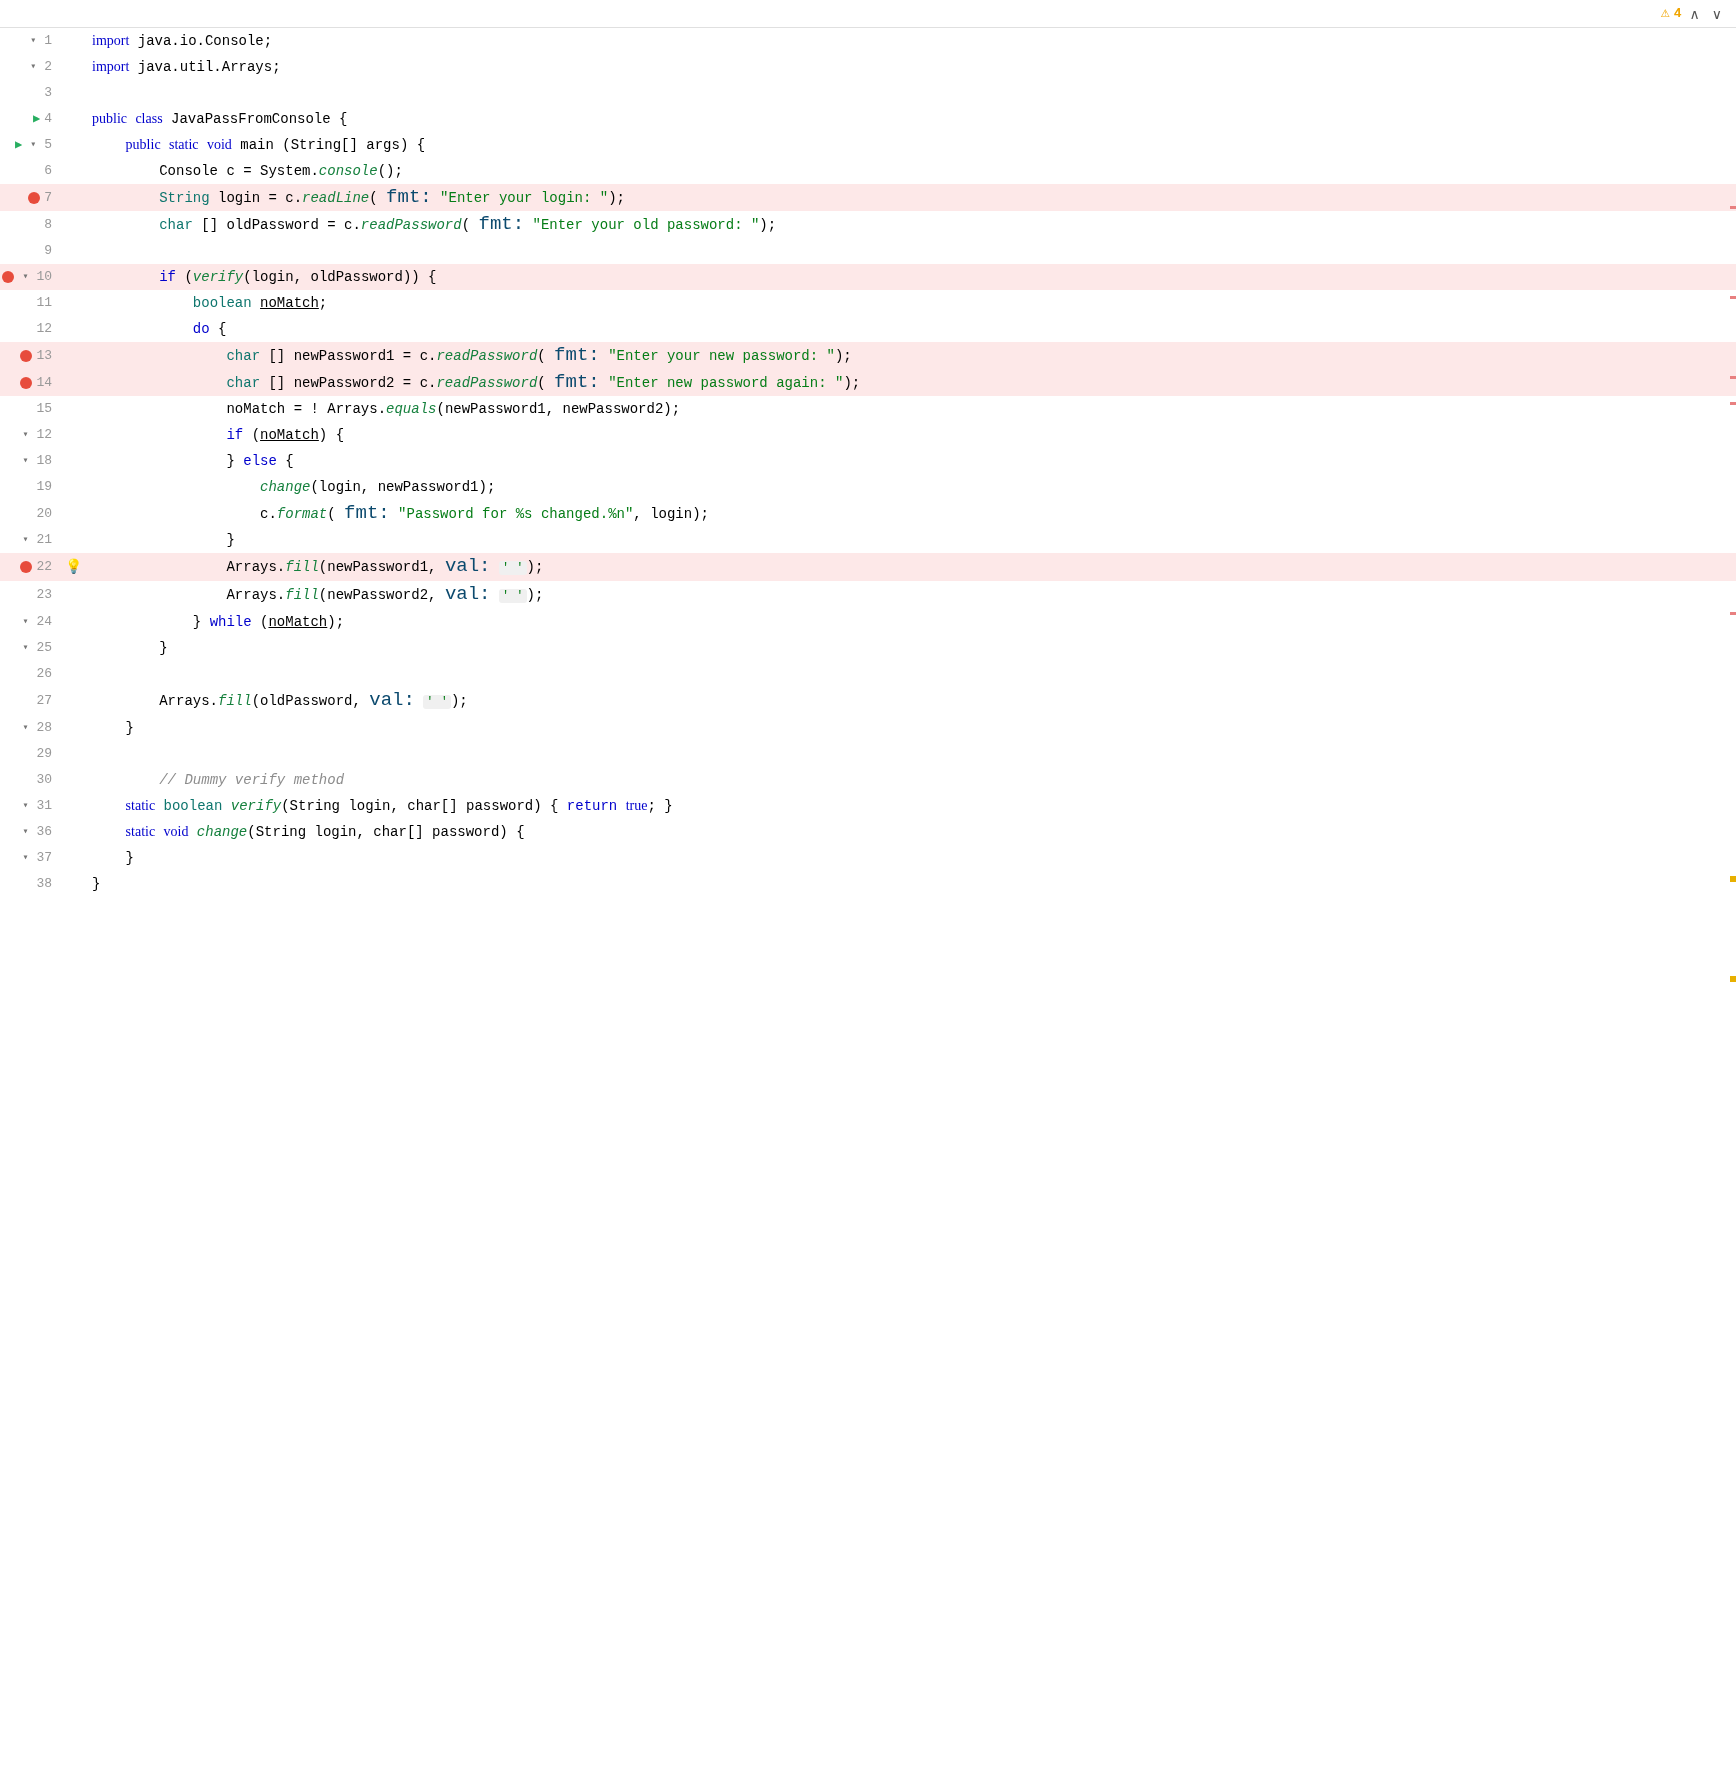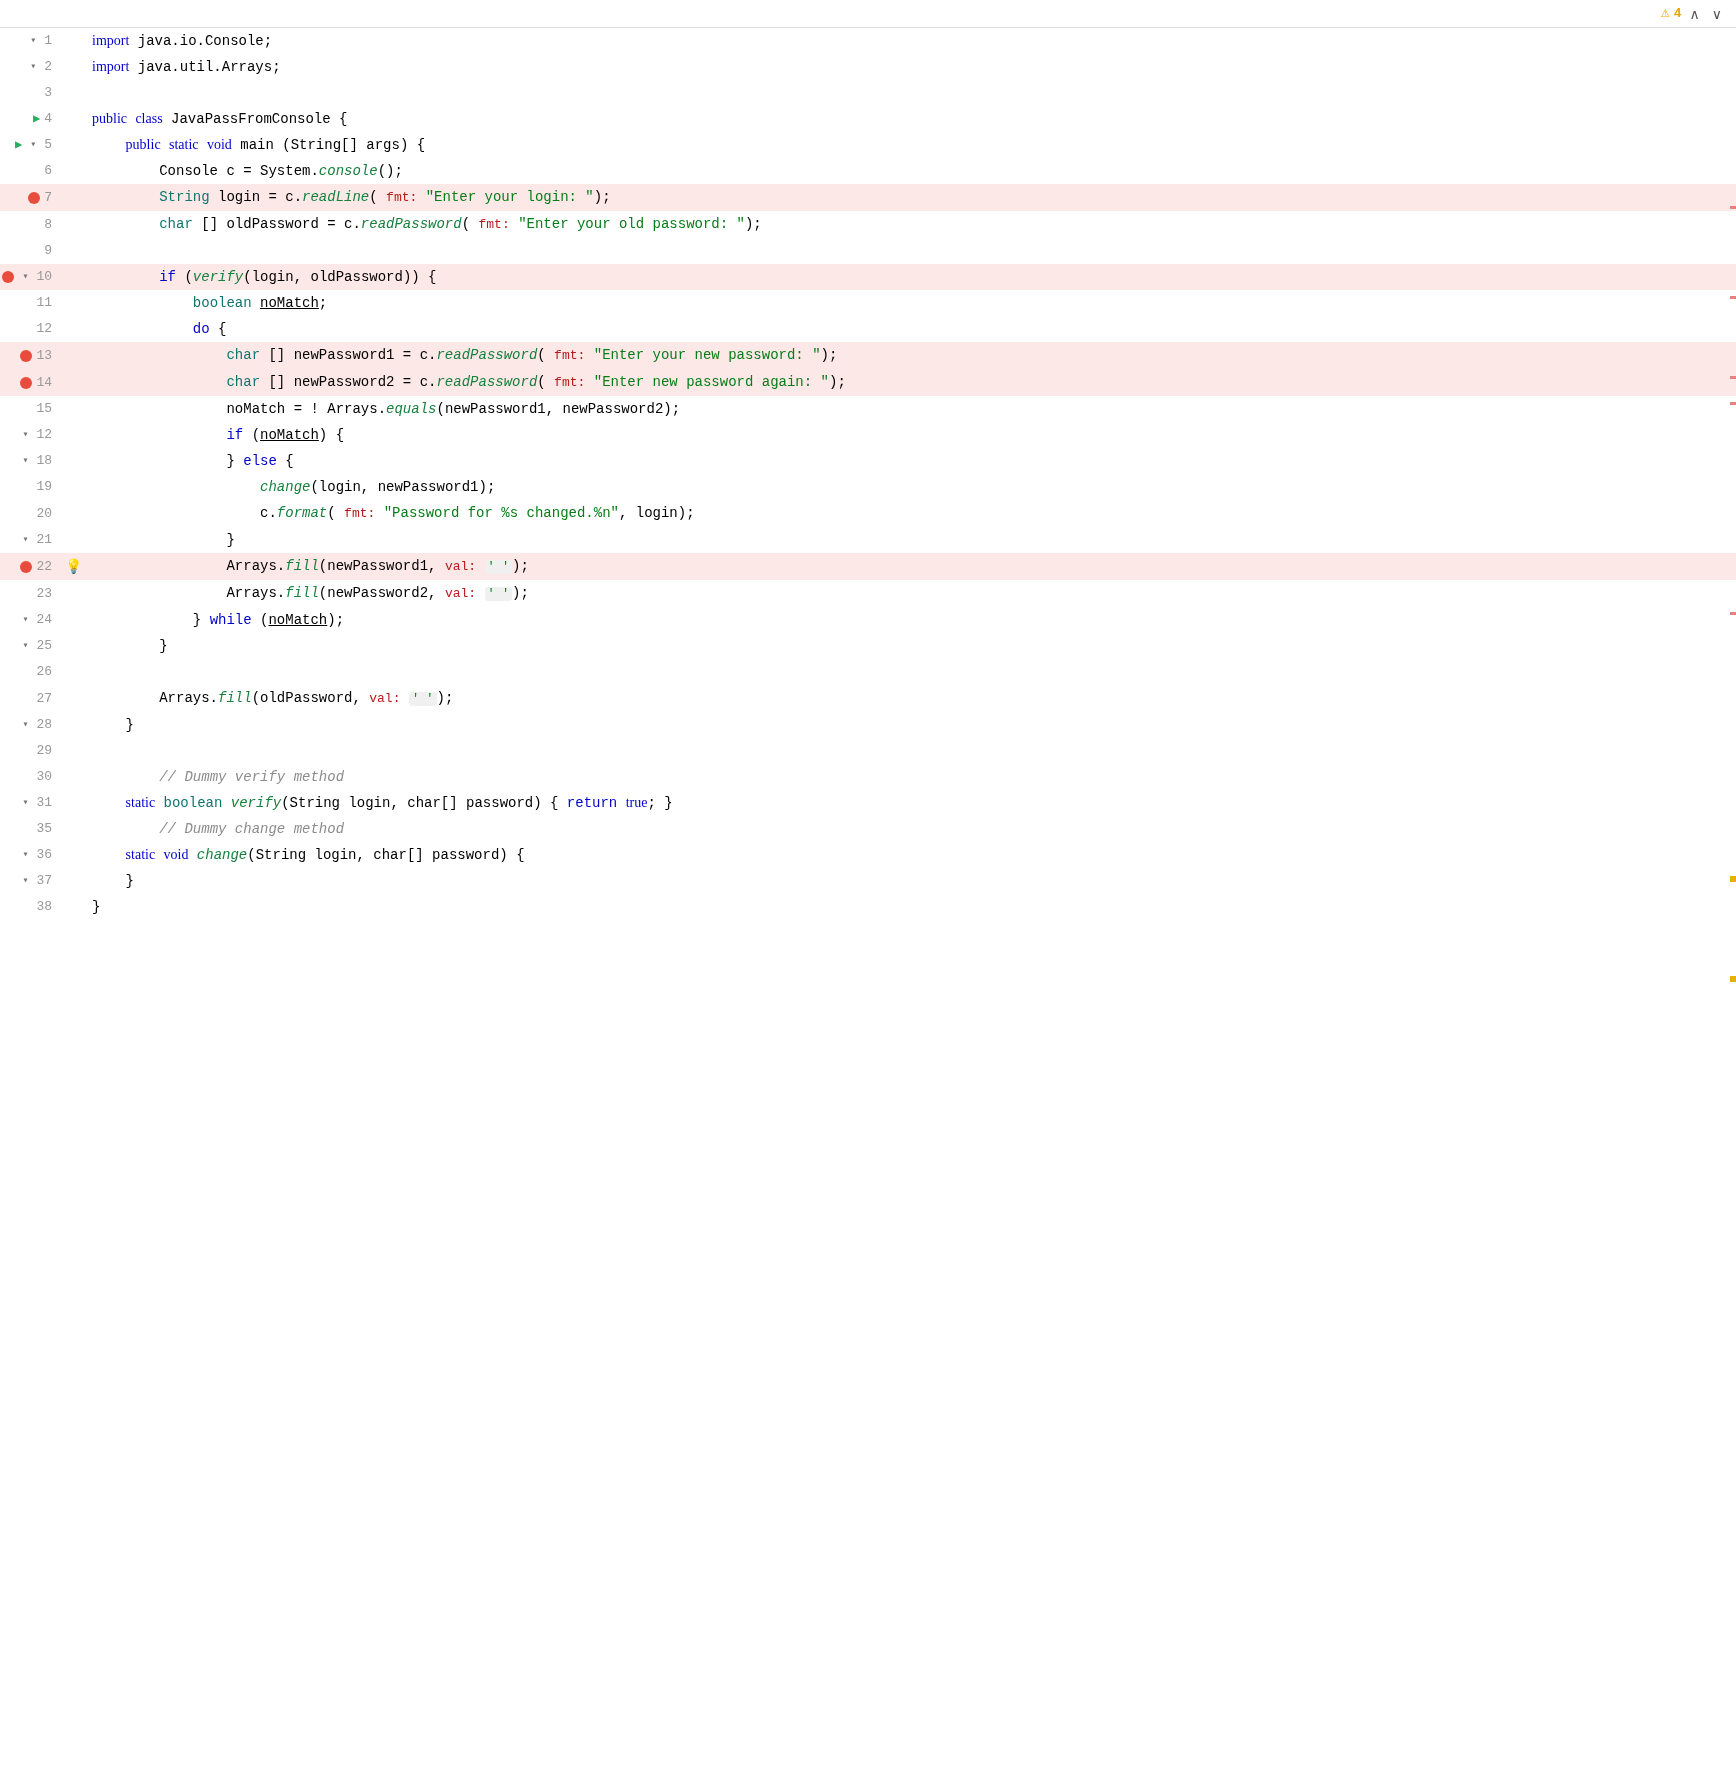--- a/index.html
+++ b/index.html
@@ -148,21 +148,21 @@
       line-height: 26px;
     }
 
     
     .kw { color: #0000cc; font-weight: normal; font-family: Liberation Serif, serif; } 
     .kw-ctrl { color: #0000cc; } 
     .type { color: #0f766e; }
     .method { color: #15803d; font-style: italic; }
     .string { color: #067d17; }
     .comment { color: #8c8c8c; font-style: italic; }
-    .param-hint { color: #b91c1c; font-size: 13px; }
+    .param-hint { color: #0c4a6e; font-size: 19px; }
     .param-val { color: #067d17; font-size: 12px; background: #f0f0f0; border-radius: 3px; padding: 0 3px; }
     .underline { text-decoration: underline; }
 
     .bulb-icon {
       font-size: 14px;
       cursor: pointer;
     }
 
     
     .right-markers {
@@ -461,27 +461,20 @@
       <div class="line-row">
         <div class="line-num-cell">
           <span class="fold-arrow">▾</span>
           <span>31</span>
         </div>
         <div class="markers-col"></div>
         <div class="code-line">    <span class="kw">static</span> <span class="type">boolean</span> <span class="method">verify</span>(String login, char[] password) { <span class="kw-ctrl">return</span> <span class="kw">true</span>; }</div>
       </div>
 
 
-      <div class="line-row">
-        <div class="line-num-cell">
-          <span>35</span>
-        </div>
-        <div class="markers-col"></div>
-        <div class="code-line">        <span class="comment">// Dummy change method</span></div>
-      </div>
 
       <div class="line-row">
         <div class="line-num-cell">
           <span class="fold-arrow">▾</span>
           <span>36</span>
         </div>
         <div class="markers-col"></div>
         <div class="code-line">    <span class="kw">static</span> <span class="kw">void</span> <span class="method">change</span>(String login, char[] password) {</div>
       </div>
 

